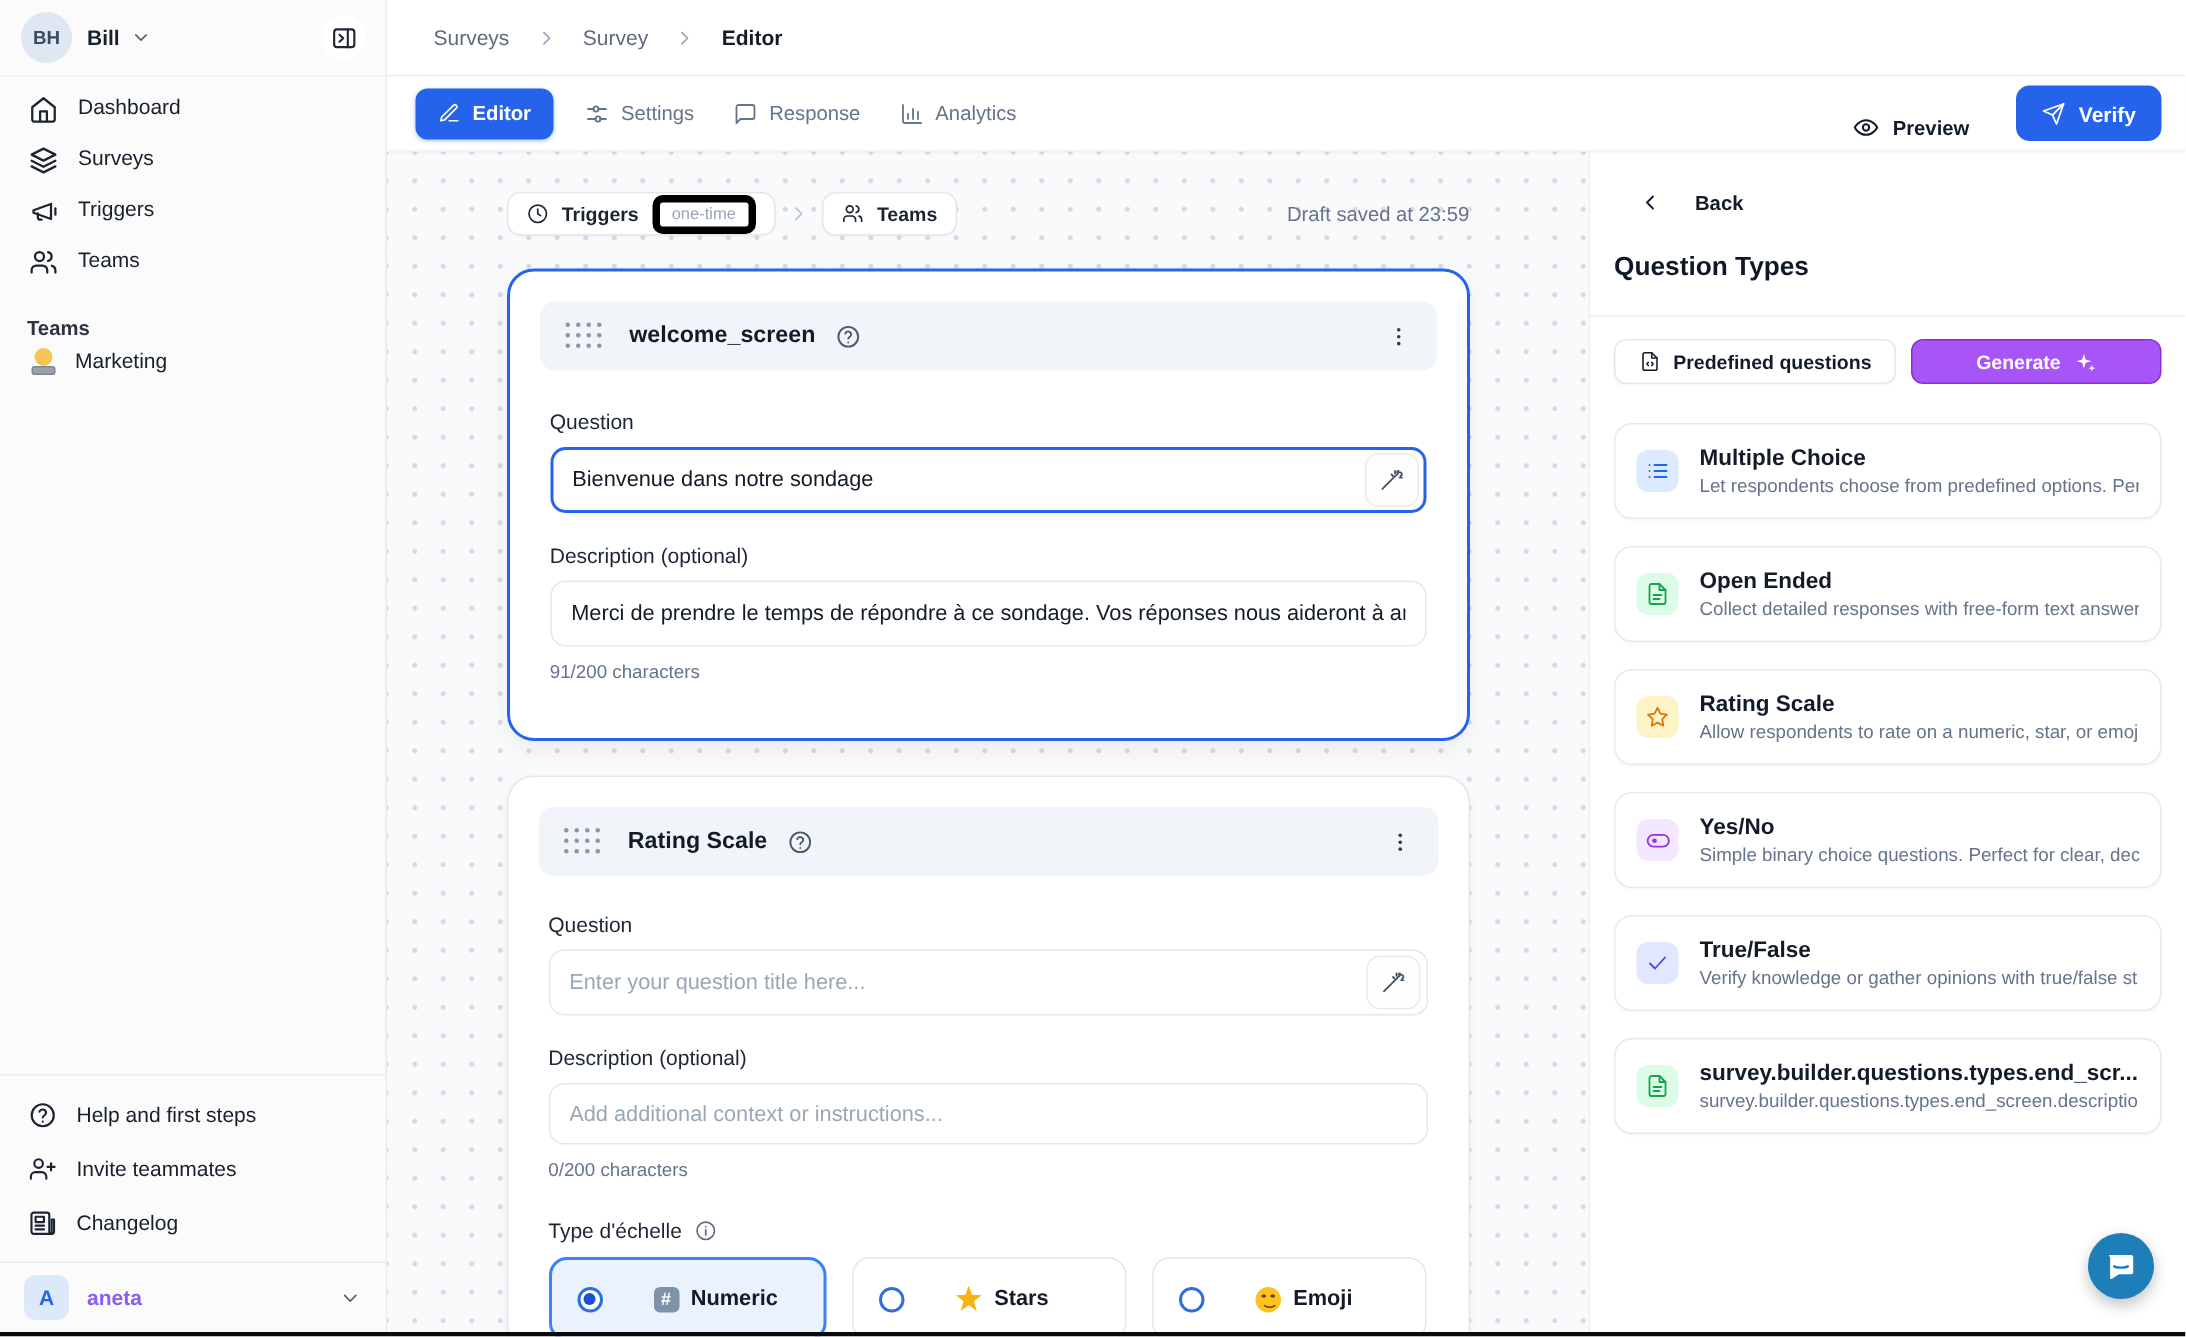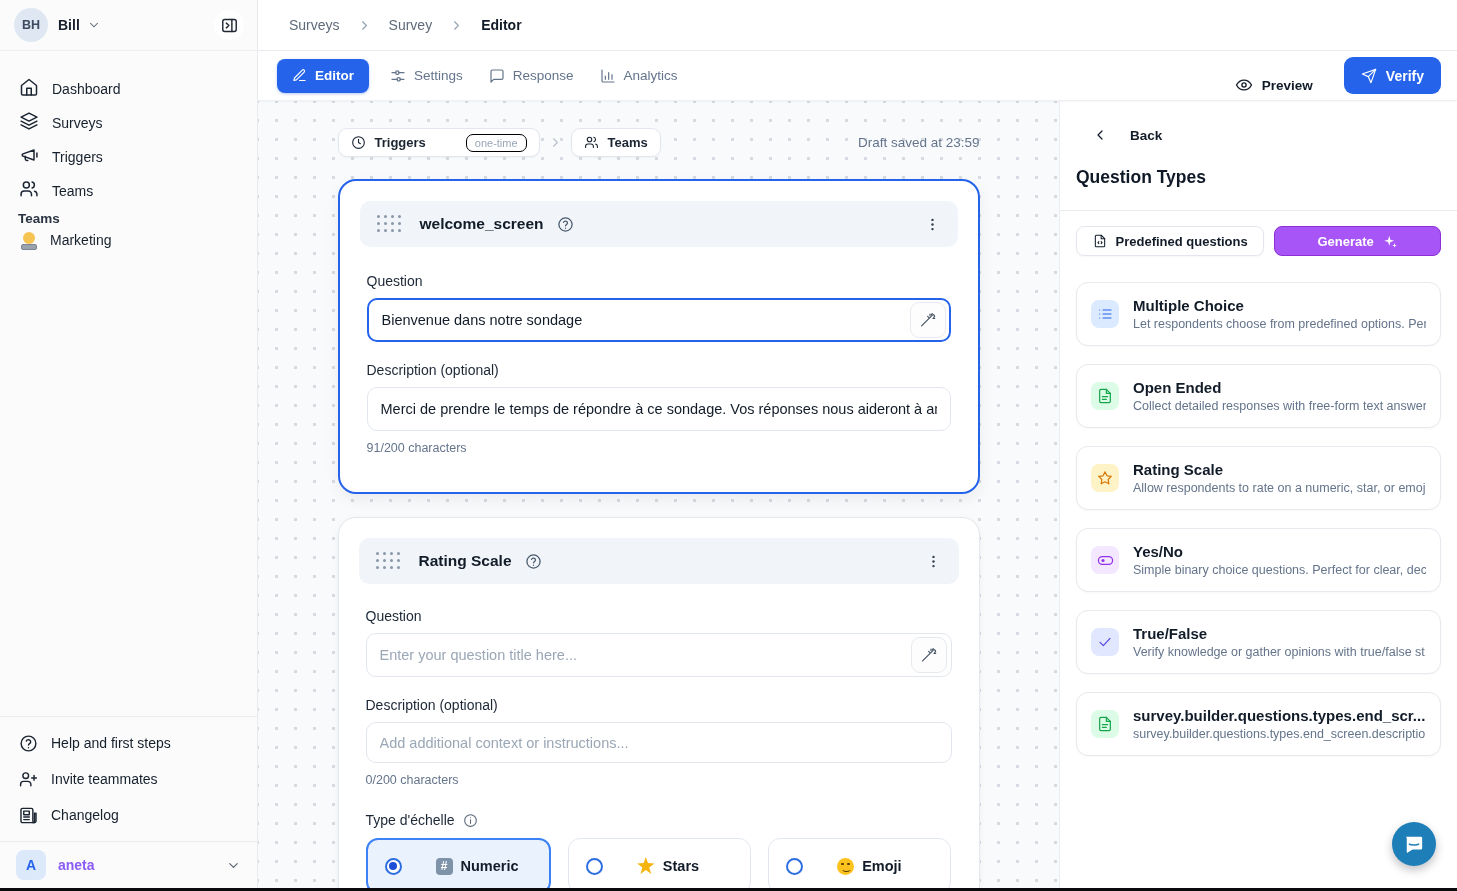--- a/index.html
+++ b/index.html
@@ -13,21 +13,21 @@
   .ic { stroke:currentColor; fill:none; stroke-width:1.8; stroke-linecap:round; stroke-linejoin:round; }
 
   
   .sidebar { position:absolute; left:0; top:0; width:258px; height:100%; background:#fbfbfb; border-right:1px solid #e8eaed; z-index:5; }
   .sb-header { height:51px; display:flex; align-items:center; padding:0 13px 0 14px; border-bottom:1px solid #edeff1; }
   .ws-avatar { width:34px; height:34px; border-radius:50%; background:#dfe8f2; color:#3b4a5f; font-size:12.5px; font-weight:700; display:flex; align-items:center; justify-content:center; }
   .ws-name { margin-left:10px; font-size:14px; font-weight:700; color:#17212e; }
   .ws-caret { margin-left:7px; color:#55606e; }
   .collapse-btn { margin-left:auto; width:30px; height:30px; border-radius:50%; background:#ffffff; border:none; display:flex; align-items:center; justify-content:center; color:#1f2733; cursor:pointer; }
   .sb-nav { padding:12px 0 0 0; }
-  .sb-item { display:flex; align-items:flex-end; gap:13px; height:34px; padding:0 18px; font-size:14px; color:#16202d; cursor:pointer; }
+  .sb-item { display:flex; align-items:flex-start; gap:13px; height:34px; padding:0 18px; font-size:14px; color:#16202d; cursor:pointer; }
   .sb-item .ic-wrap { width:21px; display:flex; justify-content:center; color:#1b2532; }
   .sb-section { padding:12px 18px 6px; font-size:13.5px; font-weight:600; color:#2a3442; }
   .team-row { display:flex; align-items:flex-start; gap:12px; height:34px; padding:0 20px; font-size:14px; color:#16202d; cursor:pointer; }
   .mini-emoji { position:relative; width:18px; height:18px; }
   .mini-emoji .head { position:absolute; left:3px; top:0; width:12px; height:12px; border-radius:50%; background:#f6c453; }
   .mini-emoji .laptop { position:absolute; left:1px; bottom:0; width:16px; height:6px; border-radius:2px; background:#9aa3ad; border:1px solid #7c8590; }
   .sb-footer { position:absolute; left:0; right:0; bottom:3px; background:#fbfbfb; }
   .sb-footer .top-sep { border-top:1px solid #e9ebee; }
   .foot-item { display:flex; align-items:center; gap:13px; height:36px; padding:0 18px; font-size:14px; color:#16202d; cursor:pointer; }
   .foot-item .ic-wrap { width:20px; display:flex; justify-content:center; color:#1b2532; }
@@ -50,21 +50,21 @@
   .toolbar-right { margin-left:auto; display:flex; align-items:flex-end; gap:31px; }
   .preview-btn { display:flex; align-items:center; gap:9px; font-size:13.5px; font-weight:700; color:#121c29; background:none; border:none; cursor:pointer; }
   .publish-btn { display:flex; align-items:center; gap:9px; height:37px; padding:0 17px; background:#2563eb; color:#fff; font-size:14px; font-weight:700; border:none; border-radius:9px; cursor:pointer; }
 
   
   .canvas { position:absolute; left:258px; top:101px; width:801px; bottom:0; background-color:#f8fafc;
     background-image:radial-gradient(#d7dbe1 1.6px, transparent 1.7px); background-size:19px 19px; background-position:9px 10px; overflow:hidden; }
   .canvas-col { width:642px; margin:0 auto; }
   .chip-row { margin-top:27px; display:flex; align-items:center; }
   .chip { display:flex; align-items:center; gap:9px; height:29px; padding:0 12px; background:#fff; border:1px solid #e3e7ed; border-radius:9px; font-size:13px; font-weight:700; color:#1b2532; box-shadow:0 1px 2px rgba(15,23,42,.04); cursor:pointer; }
-  .chip-badge { font-size:11px; font-weight:400; color:#9aa6b6; border:1px solid #000000; border-radius:7px; padding:2px 8px; background:#fff;margin-left:31px; }
+  .chip-badge { font-size:11px; font-weight:400; color:#9aa6b6; border:5px solid #000000; border-radius:7px; padding:2px 8px; background:#fff; }
   .chip-sep { margin:0 8px; color:#b7bfc9; }
   .draft-status { margin-left:auto; font-size:13.5px; color:#64748b; }
 
   .qcard { background:#fff; border-radius:18px; }
   .qcard.selected-card { border:2px solid #2563eb; box-shadow:0 6px 16px rgba(2,6,23,.06); height:315px; margin-top:22px; }
   .qcard.plain-card { border:1px solid #e4e7ec; box-shadow:0 2px 6px rgba(2,6,23,.05); height:420px; margin-top:23px; }
   .card-head { margin:20px 20px 0; height:46px; background:#f1f5f9; border-radius:10px; display:flex; align-items:center; padding:0 17px; }
   .grip { display:grid; grid-template-columns:repeat(4,4px); grid-auto-rows:4px; gap:3px; cursor:grab; }
   .grip i { width:3px; height:3px; border-radius:50%; background:#8a97a7; }
   .card-title { margin-left:18px; font-size:15.5px; font-weight:700; color:#121c29; }

